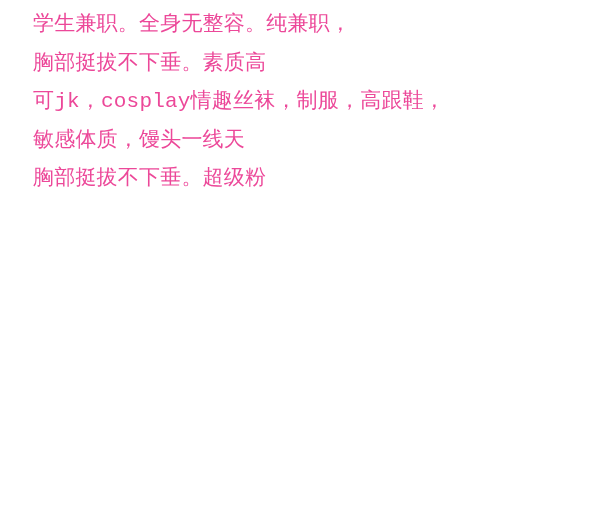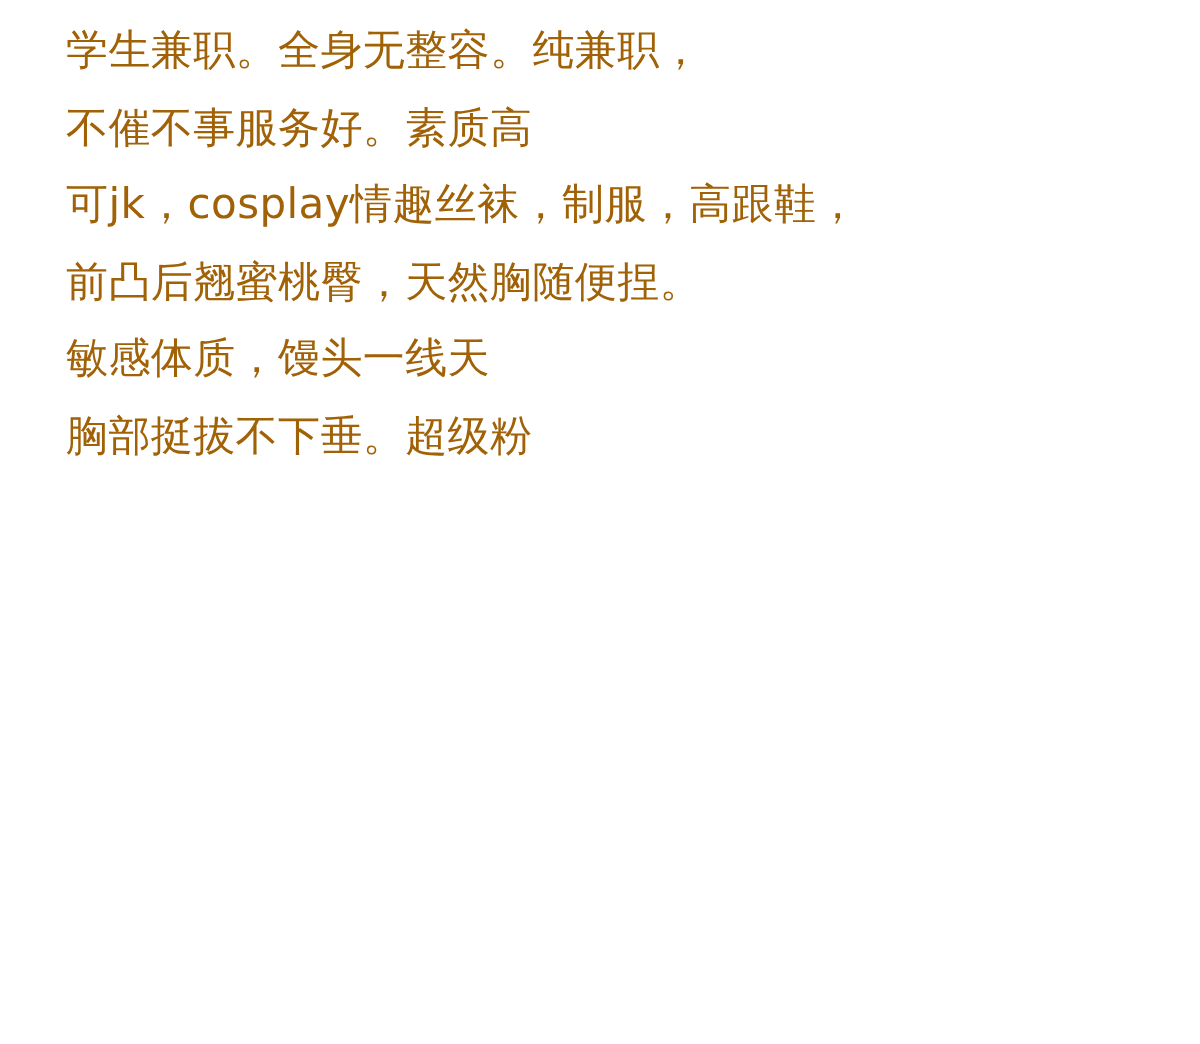--- a/index.html
+++ b/index.html
@@ -18,33 +18,33 @@
     width: 600px;
     height: 522px;
     background: #ffffff;
     padding: 6px 10px 0 33px;
   }
   .text-block {
     display: block;
   }
   .line {
     display: block;
-    color: #a16207;
+    color: #ec4899;
     font-size: 21px;
     line-height: 38.5px;
     letter-spacing: 0.2px;
     white-space: pre;
     font-weight: 400;
+    font-family: Liberation Mono, monospace;
   }
 </style>
 </head>
 <body>
 
 <div class="page">
   <div class="text-block">
     <span class="line">学生兼职。全身无整容。纯兼职，</span>
-    <span class="line">不催不事服务好。素质高</span>
+    <span class="line">胸部挺拔不下垂。素质高</span>
     <span class="line">可jk，cosplay情趣丝袜，制服，高跟鞋，</span>
-    <span class="line">前凸后翘蜜桃臀，天然胸随便捏。</span>
     <span class="line">敏感体质，馒头一线天</span>
     <span class="line">胸部挺拔不下垂。超级粉</span>
   </div>
 </div>
 
 </body></html>

